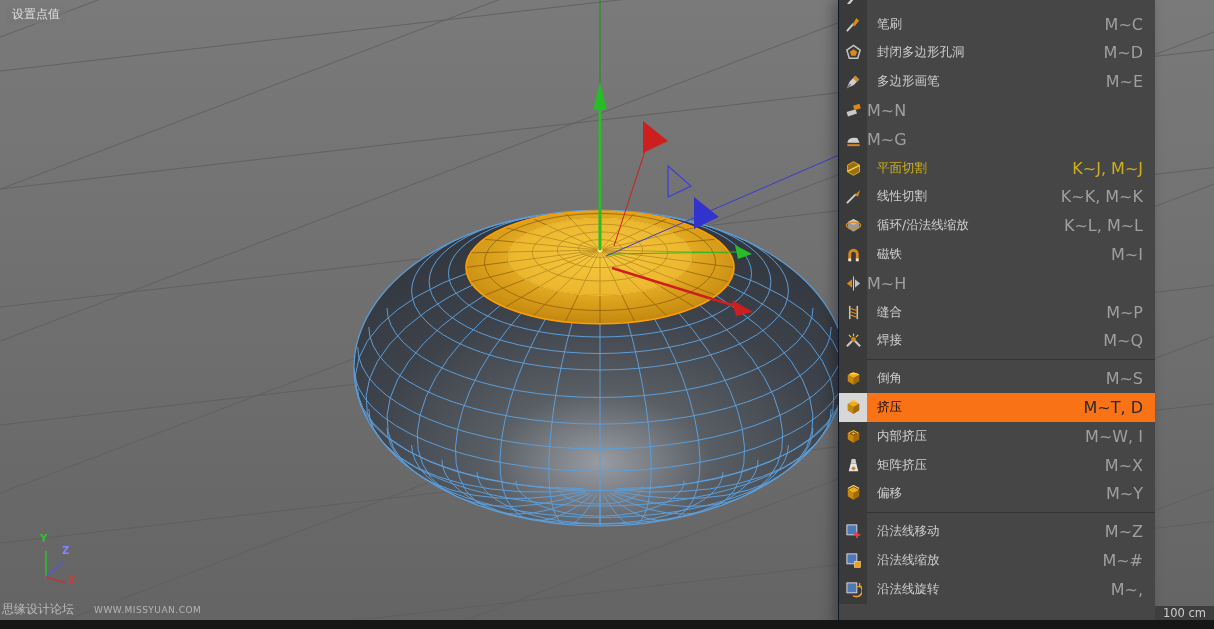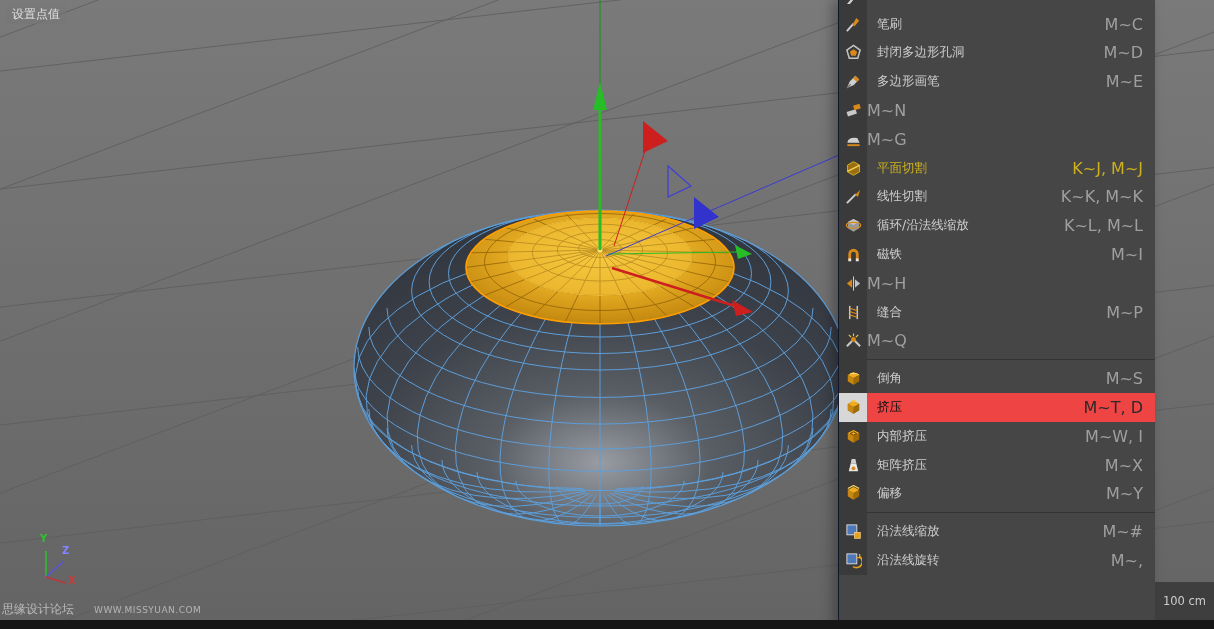--- a/index.html
+++ b/index.html
@@ -16,29 +16,29 @@
   .triad span{position:absolute;font-size:10px;font-weight:bold}
   .tY{color:#2fc12f;left:10px;top:-2px}
   .tZ{color:#8585ff;left:32px;top:10px}
   .tX{color:#c24040;left:38px;top:40px}
   .menu{position:absolute;left:838px;top:0;width:317px;height:629px;background:#464646;overflow:hidden;z-index:20;box-shadow:-5px 0 12px rgba(0,0,0,.3);border-left:1px solid #0f172a}
   .menu-inner{margin-top:-19px}
   .menu-item{height:28.8px;display:flex;align-items:center;cursor:default}
   .mi-icon{width:28px;align-self:stretch;display:flex;align-items:center;justify-content:center;background:#3a3a3a;flex:none}
   .mi-label{flex:1;padding-left:10px;font-size:12.5px;color:#cecece;white-space:nowrap}
   .mi-short{padding-right:12px;font-size:16px;color:#9f9f9f;white-space:nowrap}
-  .menu-item.highlighted{background:#ef4444}
+  .menu-item.highlighted{background:#f97316}
   .menu-item.highlighted .mi-icon{background:#d7d7d7}
   .menu-item.highlighted .mi-label{color:#101010}
   .menu-item.highlighted .mi-short{color:#2a2a2a}
   .menu-item.active-tool .mi-label,.menu-item.active-tool .mi-short{color:#cdb01c}
   .menu-separator{height:9px;position:relative;background:linear-gradient(to right,#3a3a3a 28px,transparent 28px)}
   .menu-separator::after{content:"";position:absolute;left:28px;right:0;top:4px;border-top:1px solid #333}
   .bottom-bar{position:absolute;left:0;bottom:0;width:1214px;height:9px;background:#161616;z-index:30}
-  .scale-box{position:absolute;right:0;bottom:9px;width:59px;height:38px;background:#3e3e3e;color:#cccccc;font-size:11.5px;display:flex;align-items:center;justify-content:center;z-index:25}
+  .scale-box{position:absolute;right:0;bottom:9px;width:59px;height:14px;background:#3e3e3e;color:#cccccc;font-size:11.5px;display:flex;align-items:center;justify-content:center;z-index:25}
 </style>
 </head>
 <body>
 
 <div id="stage">
   <svg id="vp-canvas" width="1214" height="629">
       <defs>
         <linearGradient id="bgG" x1="0" y1="0" x2="0" y2="1">
           <stop offset="0" stop-color="#7a7a7a"></stop>
           <stop offset="1" stop-color="#646464"></stop>
@@ -311,20 +311,21 @@
           <span class="mi-short">M~P</span>
         </div>
         <div class="menu-item">
           <span class="mi-icon">
             <svg width="17" height="17" viewBox="0 0 18 18">
               <path d="M2 15 L7.5 9.5 M16 15 L10.5 9.5" stroke="#c8c8c8" stroke-width="2.2" fill="none"></path>
               <circle cx="9" cy="8" r="2.6" fill="#d8891a"></circle>
               <path d="M9 1.5 L9 4.5 M4 3 L6.5 5.5 M14 3 L11.5 5.5" stroke="#e8c84a" stroke-width="1.2" fill="none"></path>
             </svg>
           </span>
+          <span class="mi-label">焊接</span>
           <span class="mi-short">M~Q</span>
         </div>
         <div class="menu-separator"></div>
         <div class="menu-item">
           <span class="mi-icon">
             <svg width="17" height="17" viewBox="0 0 18 18">
               <path d="M9 2 L15 5.2 L15 12 L9 15.5 L3 12 L3 5.2 Z" fill="#8a5a08"></path>
               <path d="M9 2 L15 5.2 L9 8.4 L3 5.2 Z" fill="#f0ac1e"></path>
               <path d="M9 8.4 L15 5.2 L15 12 L9 15.5 Z" fill="#a06c0a"></path>
               <path d="M3 5.2 L9 8.4 L9 15.5 L3 12 Z" fill="#c68812"></path>
@@ -382,20 +383,30 @@
             </svg>
           </span>
           <span class="mi-label">偏移</span>
           <span class="mi-short">M~Y</span>
         </div>
         <div class="menu-separator"></div>
         <div class="menu-item">
           <span class="mi-icon">
             <svg width="17" height="17" viewBox="0 0 18 18">
               <rect x="2" y="2" width="10.5" height="10.5" fill="#4d79b8" stroke="#dcdcdc" stroke-width="1"></rect>
+              <path d="M12.8 9.2 L12.8 16 M9.4 12.6 L16.2 12.6" stroke="#e04040" stroke-width="2" fill="none"></path>
+            </svg>
+          </span>
+          <span class="mi-label">沿法线移动</span>
+          <span class="mi-short">M~Z</span>
+        </div>
+        <div class="menu-item">
+          <span class="mi-icon">
+            <svg width="17" height="17" viewBox="0 0 18 18">
+              <rect x="2" y="2" width="10.5" height="10.5" fill="#4d79b8" stroke="#dcdcdc" stroke-width="1"></rect>
               <rect x="10" y="10" width="6.2" height="6.2" fill="#e8a020" stroke="#f8d080" stroke-width="0.8"></rect>
             </svg>
           </span>
           <span class="mi-label">沿法线缩放</span>
           <span class="mi-short">M~#</span>
         </div>
         <div class="menu-item">
           <span class="mi-icon">
             <svg width="17" height="17" viewBox="0 0 18 18">
               <rect x="2" y="2" width="10.5" height="10.5" fill="#4d79b8" stroke="#dcdcdc" stroke-width="1"></rect>

